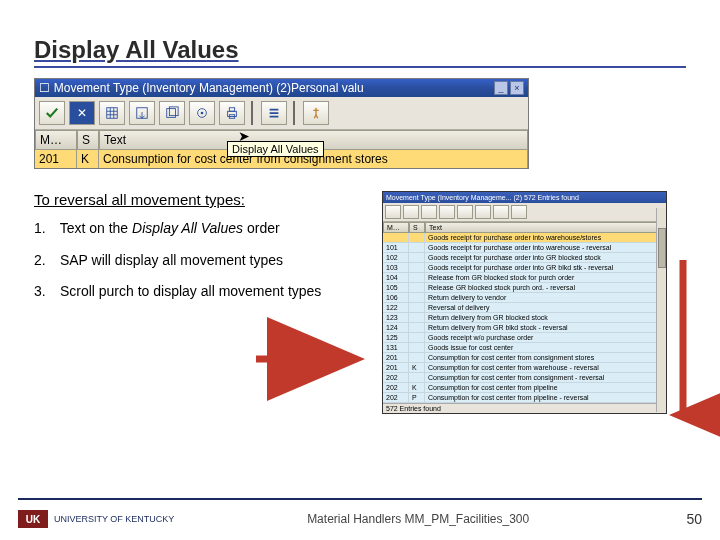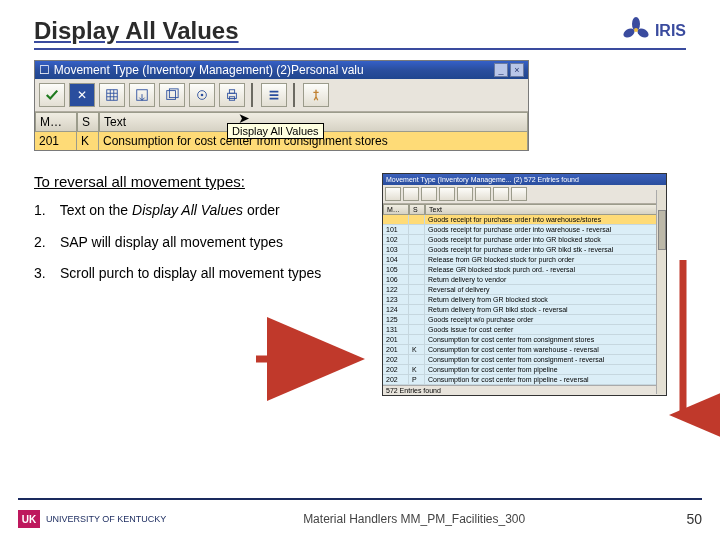--- a/index.html
+++ b/index.html
@@ -4,21 +4,21 @@
 <style>
   * { box-sizing: border-box; }
   html, body {
     margin: 0; padding: 0;
     width: 720px; height: 540px;
     font-family: Verdana, Geneva, sans-serif;
     background: #fff;
     color: #000;
     overflow: hidden;
   }
-  .slide { position: relative; width: 720px; height: 540px; padding: 16px 34px 20px 34px; }
+  .slide { position: relative; width: 720px; height: 540px; padding: 36px 34px 20px 34px; }
   .title-row { display: flex; align-items: center; justify-content: space-between; border-bottom: 2px solid #3a4b9e; padding-bottom: 2px; margin-bottom: 10px; }
   .title { font-size: 24px; font-weight: bold; color: #2b2b2b; text-decoration: underline; text-decoration-color: #3a4b9e; }
   .iris-logo { display: flex; align-items: center; gap: 4px; font-size: 9px; color: #5a6aa5; }
   .iris-logo .flower { width: 30px; height: 30px; position: relative; }
 
   
   .sap-window { border:1px solid #7a7a7a; width: 495px; background:#e8e4dc; }
   .sap-title-bar { display:flex; align-items:center; background:linear-gradient(#3560c8,#2a4e9e,#20468f); color:#fff; font-size:12px; padding:2px 4px; gap:4px; }
   .sap-title-bar .title-text { flex:1; white-space:nowrap; overflow:hidden; }
   .win-ctl { display:flex; gap:2px; }
@@ -55,47 +55,32 @@
   .mini-row.sel { background:#fedb77; }
   .mini-status { background:#e8e4dc; border-top:1px solid #aaa; padding:1px 3px; }
   .scrollbar-fake { position:absolute; right:-0px; top:16px; bottom:1px; width:10px; background:#e4e0d4; border-left:1px solid #aaa; }
   .thumb { position:absolute; top:20px; width:8px; left:1px; height:40px; background:#bcb8a8; border:1px solid #888; }
 
   .big-arrow { position:absolute; }
   .arrow-right svg, .arrow-down svg { overflow:visible; }
 
   .footer { position:absolute; bottom:12px; left:0; right:0; display:flex; align-items:center; justify-content:space-between; padding:0 18px; }
   .uk-logo { display:flex; align-items:center; gap:6px; font-size:9px; color:#1a2a5e; }
-  .uk-box { width:22px; height:18px; background:#be185d; color:#fff; font-weight:bold; font-size:10px; display:flex; align-items:center; justify-content:center;text-align:center; }
+  .uk-box { width:30px; height:18px; background:#7f1d1d; color:#fff; font-weight:bold; font-size:10px; display:flex; align-items:center; justify-content:center;text-align:center; }
   .footer-mid { flex:1; text-align:center; font-size:12px; color:#444; }
   .footer-right { font-size:14px; color:#333; width:40px; text-align:right; }
   .footer-divider { height: 2px; background:#1a2a5e; margin:0 18px 4px 18px; }
 </style>
 </head>
 <body>
 
 <div class="slide">
 
   <div class="title-row">
     <div class="title">Display All Values</div>
-    <div class="iris-logo">
-      <div class="flower">
-        <svg viewBox="0 0 30 30">
-            <g fill="#3a4b9e">
-              <ellipse cx="15" cy="8" rx="4" ry="7"></ellipse>
-              <ellipse cx="8" cy="17" rx="6" ry="4" transform="rotate(-30 8 17)"></ellipse>
-              <ellipse cx="22" cy="17" rx="6" ry="4" transform="rotate(30 22 17)"></ellipse>
-            </g>
-            <circle cx="15" cy="14" r="2" fill="#f0c040"></circle>
-          </svg>
-      </div>
-      <div>
-        <span style="font-weight:bold;font-size:16px;color:#3a4b9e;">IRIS</span>
-      </div>
-    </div>
   </div>
 
   <div style="position:relative;">
   <div class="sap-window">
     <div class="sap-title-bar">
       <span>☐</span>
       <span class="title-text">Movement Type (Inventory Management) (2)Personal valu</span>
       <div class="win-ctl">
         <div>_</div>
         <div>×</div>

